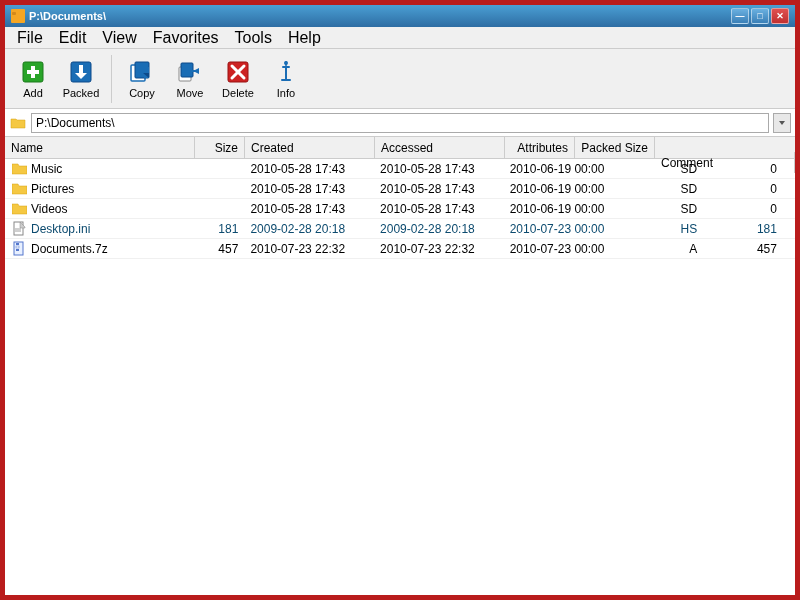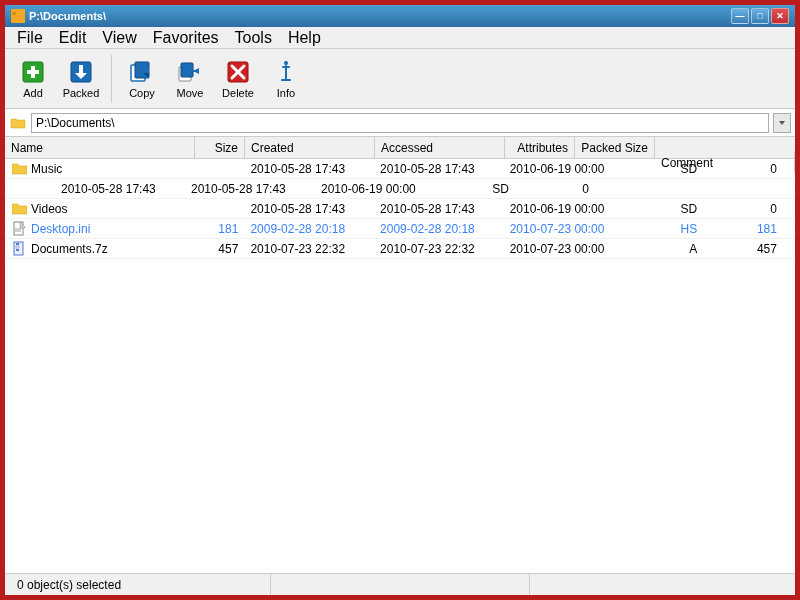--- a/index.html
+++ b/index.html
@@ -237,21 +237,21 @@
     .status-section {
       flex: 1;
       border-right: 1px solid #ccc;
       padding: 0 6px;
       height: 100%;
       display: flex;
       align-items: center;
     }
     .status-section:last-child { border-right: none; }
     
-    .red-text { color: #3b82f6; }
+    .red-text { color: #0c4a6e; }
   </style>
 </head>
 <body>
 
 <div class="window">
 
   <div class="title-bar">
     <div class="title-bar-left">
       <div class="title-icon">
         <svg width="12" height="12" viewBox="0 0 12 12">
@@ -393,20 +393,28 @@
         <div class="cell cell-size"></div>
         <div class="cell cell-modified">2010-05-28 17:43</div>
         <div class="cell cell-created">2010-05-28 17:43</div>
         <div class="cell cell-accessed">2010-06-19 00:00</div>
         <div class="cell cell-attributes">SD</div>
         <div class="cell cell-packed">0</div>
         <div class="cell cell-comment"></div>
       </div>
 
       <div class="file-row">
+        <div class="cell cell-name">
+          <span class="file-icon">
+            <svg width="15" height="13" viewBox="0 0 15 13">
+                <path d="M0,2 L0,12 L15,12 L15,4 L7,4 L6,2 Z" fill="#f5c842" stroke="#d4a010" stroke-width="0.5"></path>
+              </svg>
+          </span>
+          <span>Pictures</span>
+        </div>
         <div class="cell cell-size"></div>
         <div class="cell cell-modified">2010-05-28 17:43</div>
         <div class="cell cell-created">2010-05-28 17:43</div>
         <div class="cell cell-accessed">2010-06-19 00:00</div>
         <div class="cell cell-attributes">SD</div>
         <div class="cell cell-packed">0</div>
         <div class="cell cell-comment"></div>
       </div>
 
       <div class="file-row">
@@ -464,20 +472,13 @@
         <div class="cell cell-modified">2010-07-23 22:32</div>
         <div class="cell cell-created">2010-07-23 22:32</div>
         <div class="cell cell-accessed">2010-07-23 00:00</div>
         <div class="cell cell-attributes">A</div>
         <div class="cell cell-packed">457</div>
         <div class="cell cell-comment"></div>
       </div>
     </div>
   </div>
 
-  <div class="status-bar">
-    <div class="status-section">
-      <span>0 object(s) selected</span>
-    </div>
-    <div class="status-section"></div>
-    <div class="status-section"></div>
-  </div>
 </div>
 
 </body></html>

